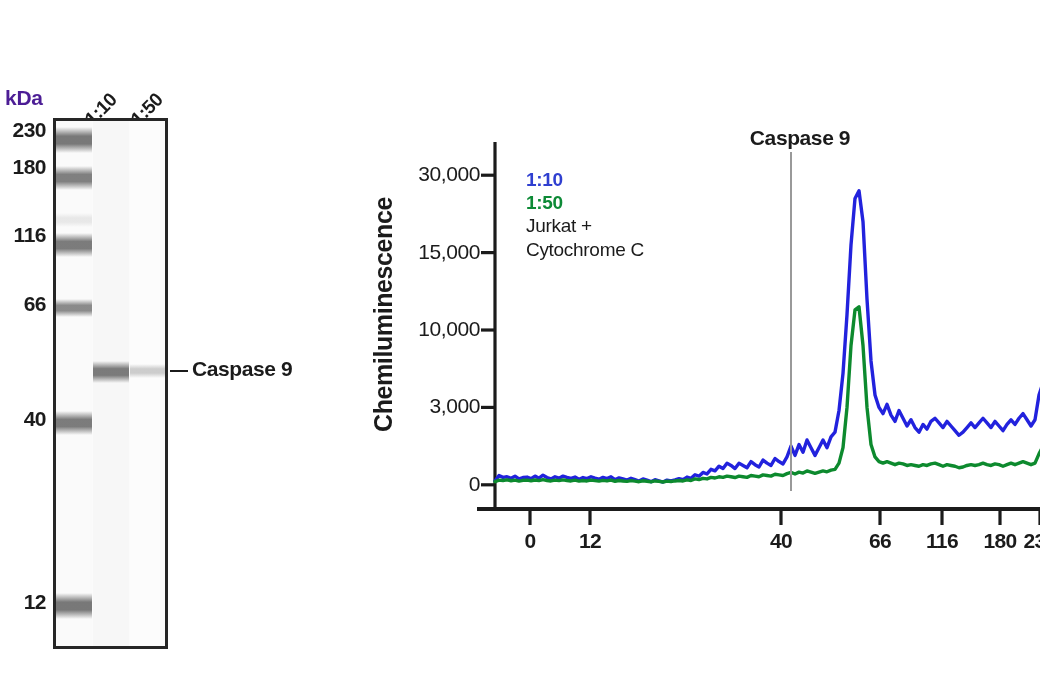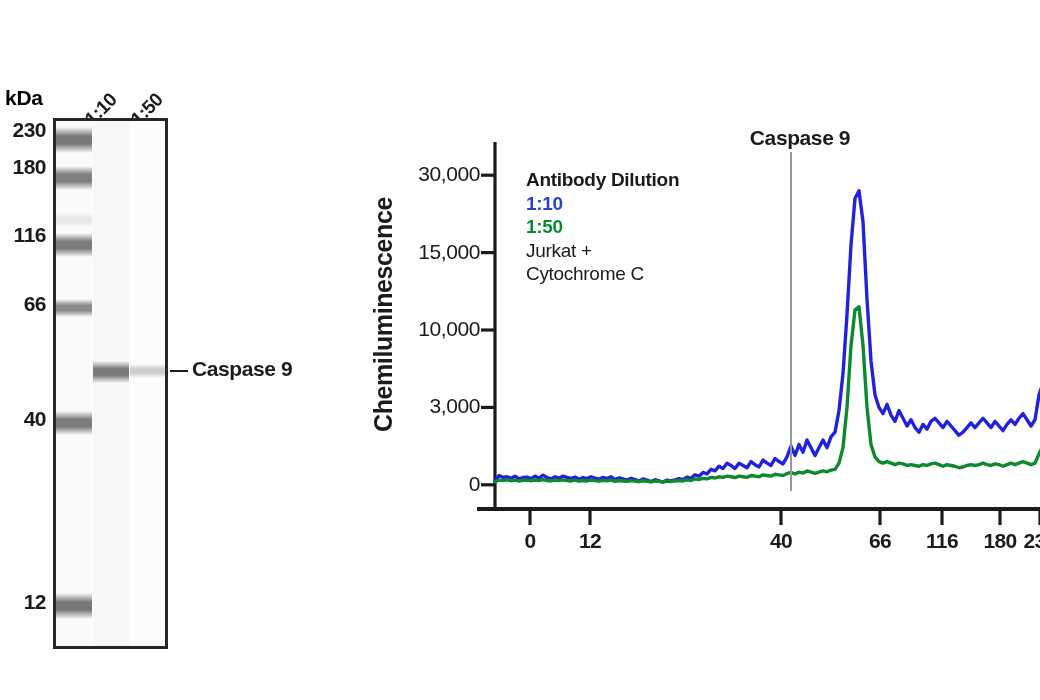--- a/index.html
+++ b/index.html
@@ -8,21 +8,21 @@
     font-family:"Liberation Sans", sans-serif;
     overflow:hidden;position:relative;
   }
   #root{position:absolute;left:0;top:0;width:1040px;height:700px;}
 
   
   #blot-panel{position:absolute;left:0;top:0;width:330px;height:700px;}
 
   .kda-header{
     position:absolute;left:5px;top:86px;
-    font-size:21px;font-weight:bold;color:#000000;letter-spacing:-0.3px;
+    font-size:21px;font-weight:bold;color:#4c1d95;letter-spacing:-0.3px;
   }
   .mw-label{
     position:absolute;right:0;width:46px;text-align:right;
     font-size:21px;font-weight:bold;color:#1b1b1b;letter-spacing:-0.5px;
   }
   .mw-wrap{position:absolute;left:0px;width:46px;}
 
   .lane-label{
     position:absolute;
     font-size:19px;font-weight:bold;color:#1b1b1b;
@@ -172,21 +172,20 @@
         <div class="xtick-label" style="left: 220px; top: 529px; width: 80px;">12</div>
         <div class="xtick-label" style="left: 411px; top: 529px; width: 80px;">40</div>
         <div class="xtick-label" style="left: 510px; top: 529px; width: 80px;">66</div>
         <div class="xtick-label" style="left: 572px; top: 529px; width: 80px;">116</div>
         <div class="xtick-label" style="left: 630px; top: 529px; width: 80px;">180</div>
         <div class="xtick-label" style="left: 670px; top: 529px; width: 80px;">230</div>
       </div>
 
 
     <div id="legend">
-      <div class="legend-title">Antibody Dilution</div>
       <div class="legend-blue">1:10</div>
       <div class="legend-green">1:50</div>
       <div class="legend-model-line">Jurkat +</div>
       <div class="legend-model-line">Cytochrome C</div>
     </div>
 
     <div id="caspase-chart-label">Caspase 9</div>
     <div id="caspase-vline"></div>
 
     <svg id="plot-svg" width="710" height="700">

